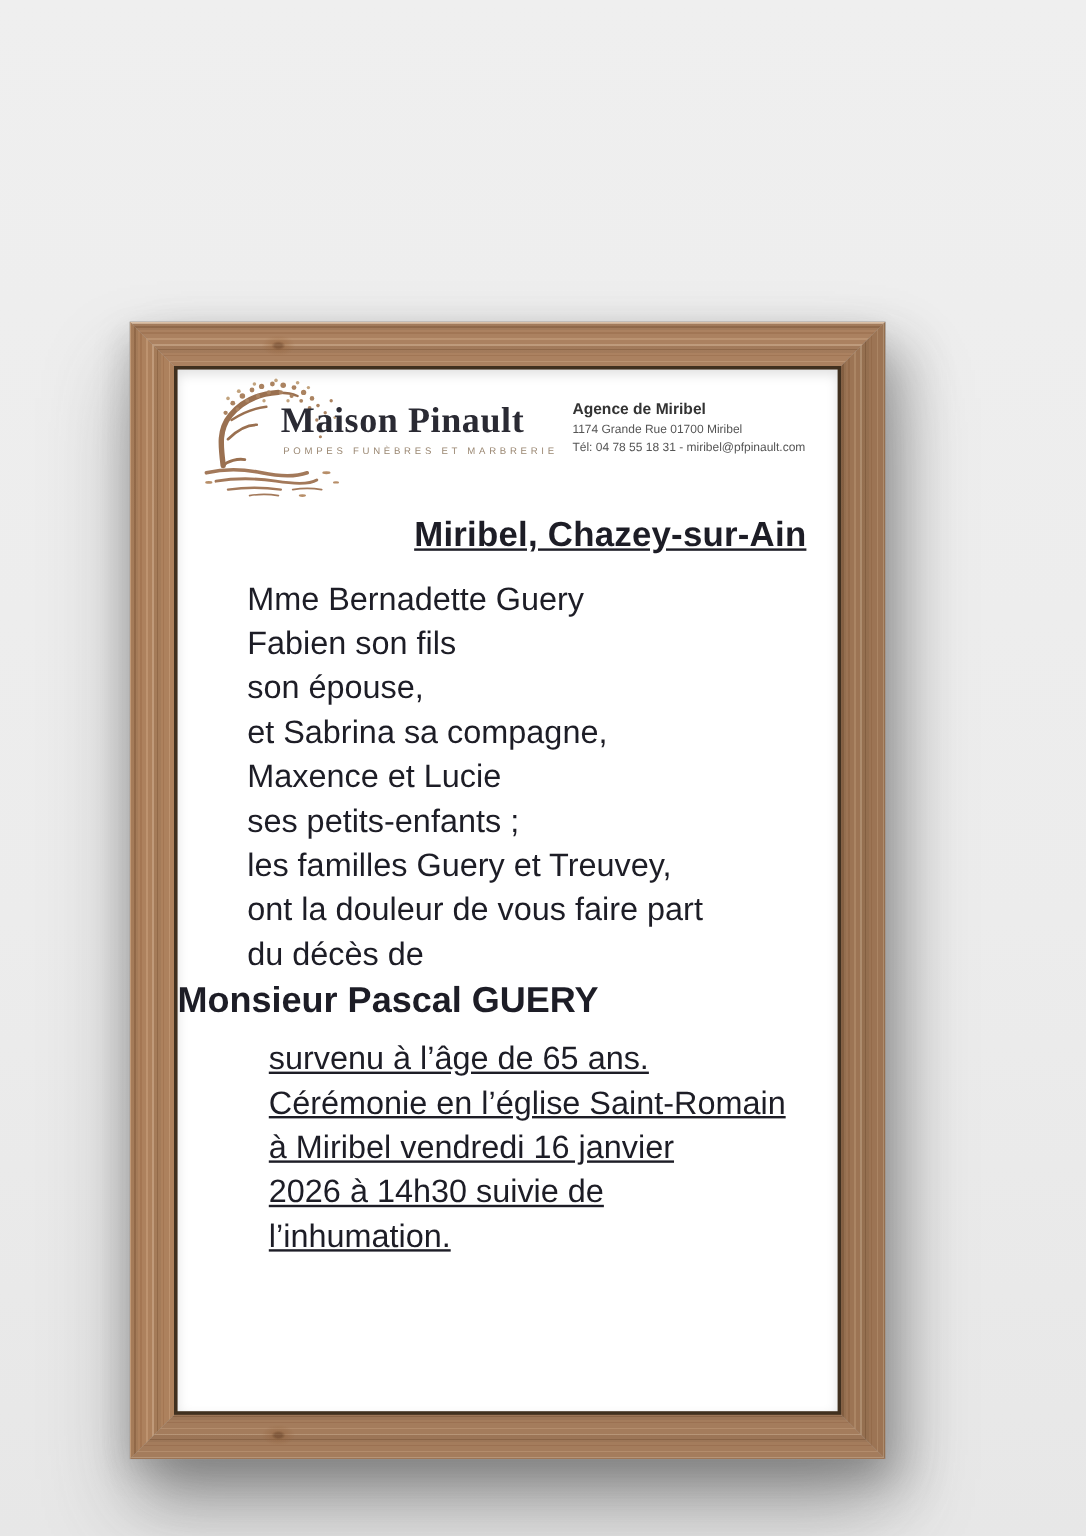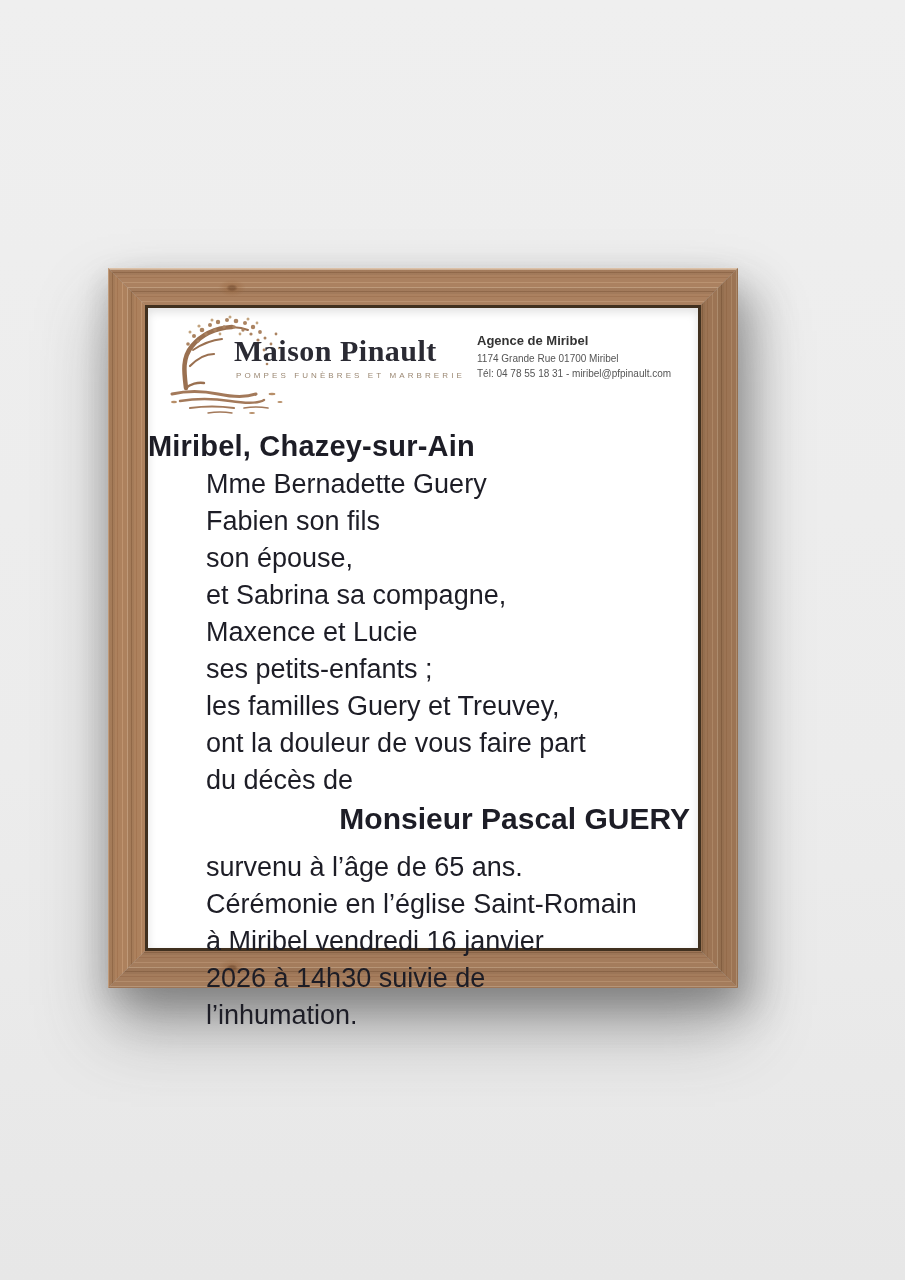--- a/index.html
+++ b/index.html
@@ -8,21 +8,21 @@
     font-family: "Liberation Sans", sans-serif;
     background: linear-gradient(180deg, #efefef 0%, #ececec 60%, #e7e7e7 100%);
     position: relative;
     overflow: hidden;
   }
 
   
   .frame {
     position: absolute;
     left: 108px; top: 268px;
-    width: 630px; height: 720px;
+    width: 630px; height: 948px;
     box-shadow: 18px 22px 38px rgba(60,60,60,0.30),
                 0 40px 65px rgba(70,70,70,0.38),
                 -6px 10px 24px rgba(90,90,90,0.18);
     background: #a3a3a3;
   }
   .plank { position: absolute; }
   .plank.h {
     left: 0; width: 100%; height: 40px;
     background-color: #ab8160;
     background-image:
@@ -75,33 +75,34 @@
   .agency { position: absolute; left: 308px; top: 25px; width: 220px; color: #474747; margin-left: 21px; }
   .agency-title { font-size: 13px; font-weight: 700; color: #333333; margin-bottom: 5px; }
   .agency-line { font-size: 10px; color: #555555; margin-bottom: 4px; white-space: nowrap; }
 
   
   .notice {
     position: absolute; left: 0; right: 0; top: 122px;
     color: #1d1d26;
   }
   .notice-title {
-    text-align: left; padding-right: 26px;
+    text-align: right; padding-right: 26px;
     font-size: 29px; font-weight: 700; letter-spacing: 0.2px;
-    margin-bottom: 3px;
+    margin-bottom: 18px;
+    text-decoration: underline;
   }
   .body-lines { padding-left: 58px; padding-right: 10px; }
   .body-line { font-size: 27px; line-height: 37px; white-space: nowrap; }
   .deceased-name {
-    text-align: right; padding-right: 8px;
+    text-align: left; padding-right: 8px;
     font-size: 30px; font-weight: 700;
     margin-top: 3px; margin-bottom: 13px;
     white-space: nowrap;
   }
-  .closing-lines { padding-left: 58px; padding-right: 10px; }
+  .closing-lines { padding-left: 76px; padding-right: 10px; text-decoration: underline; }
 </style>
 </head>
 <body>
 
 <div class="frame">
   <div class="plank h top"></div>
   <div class="plank h bottom"></div>
   <div class="plank v left"></div>
   <div class="plank v right"></div>
 

